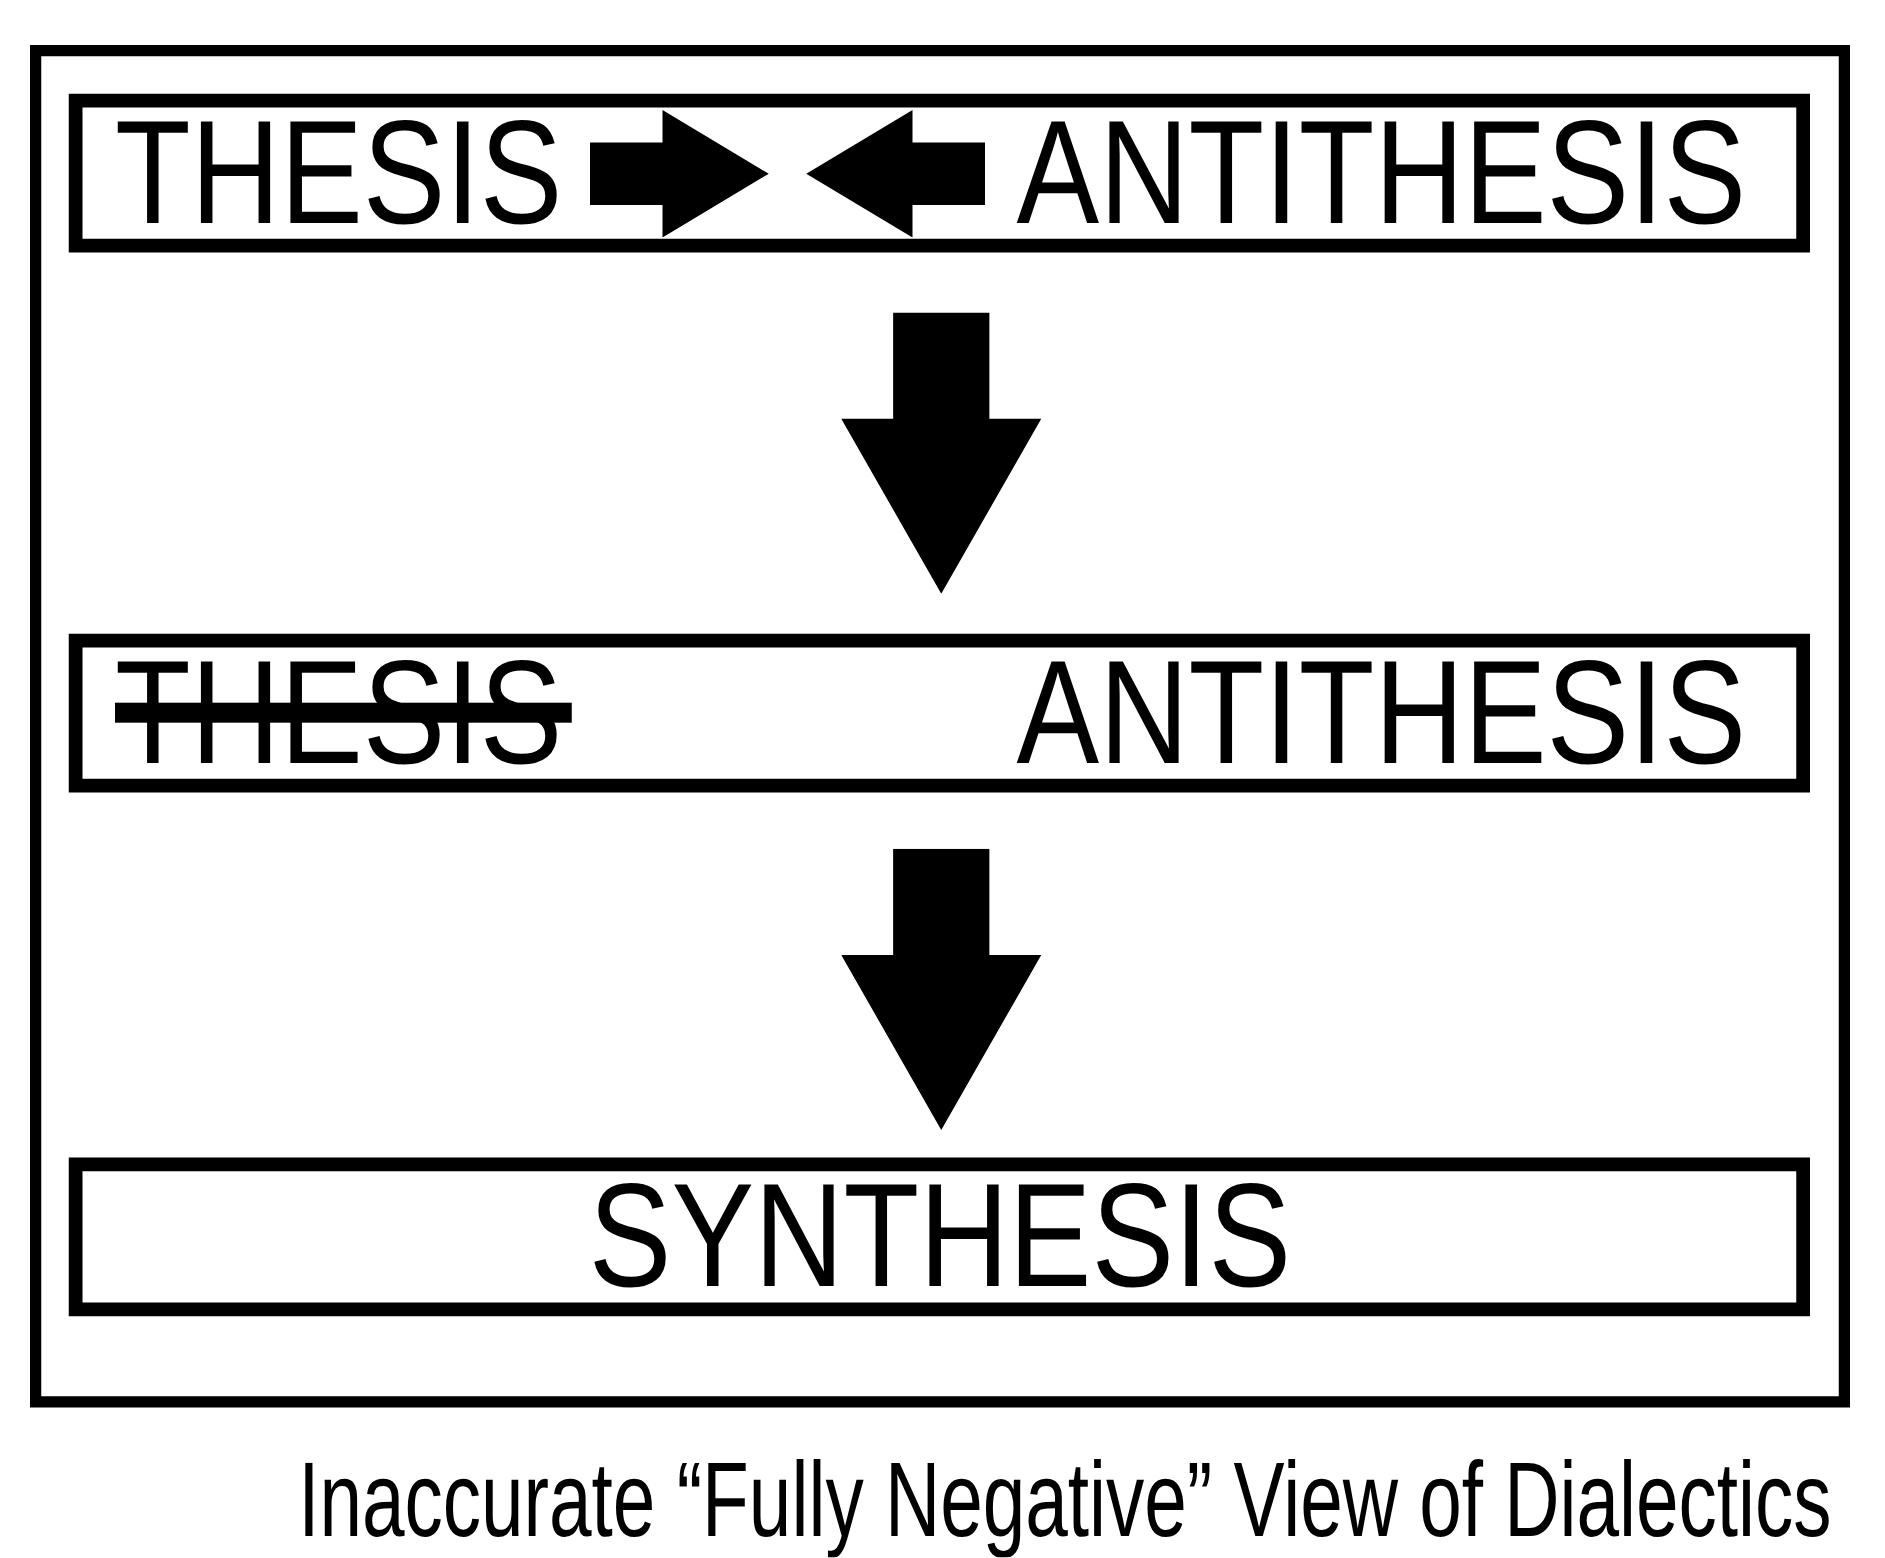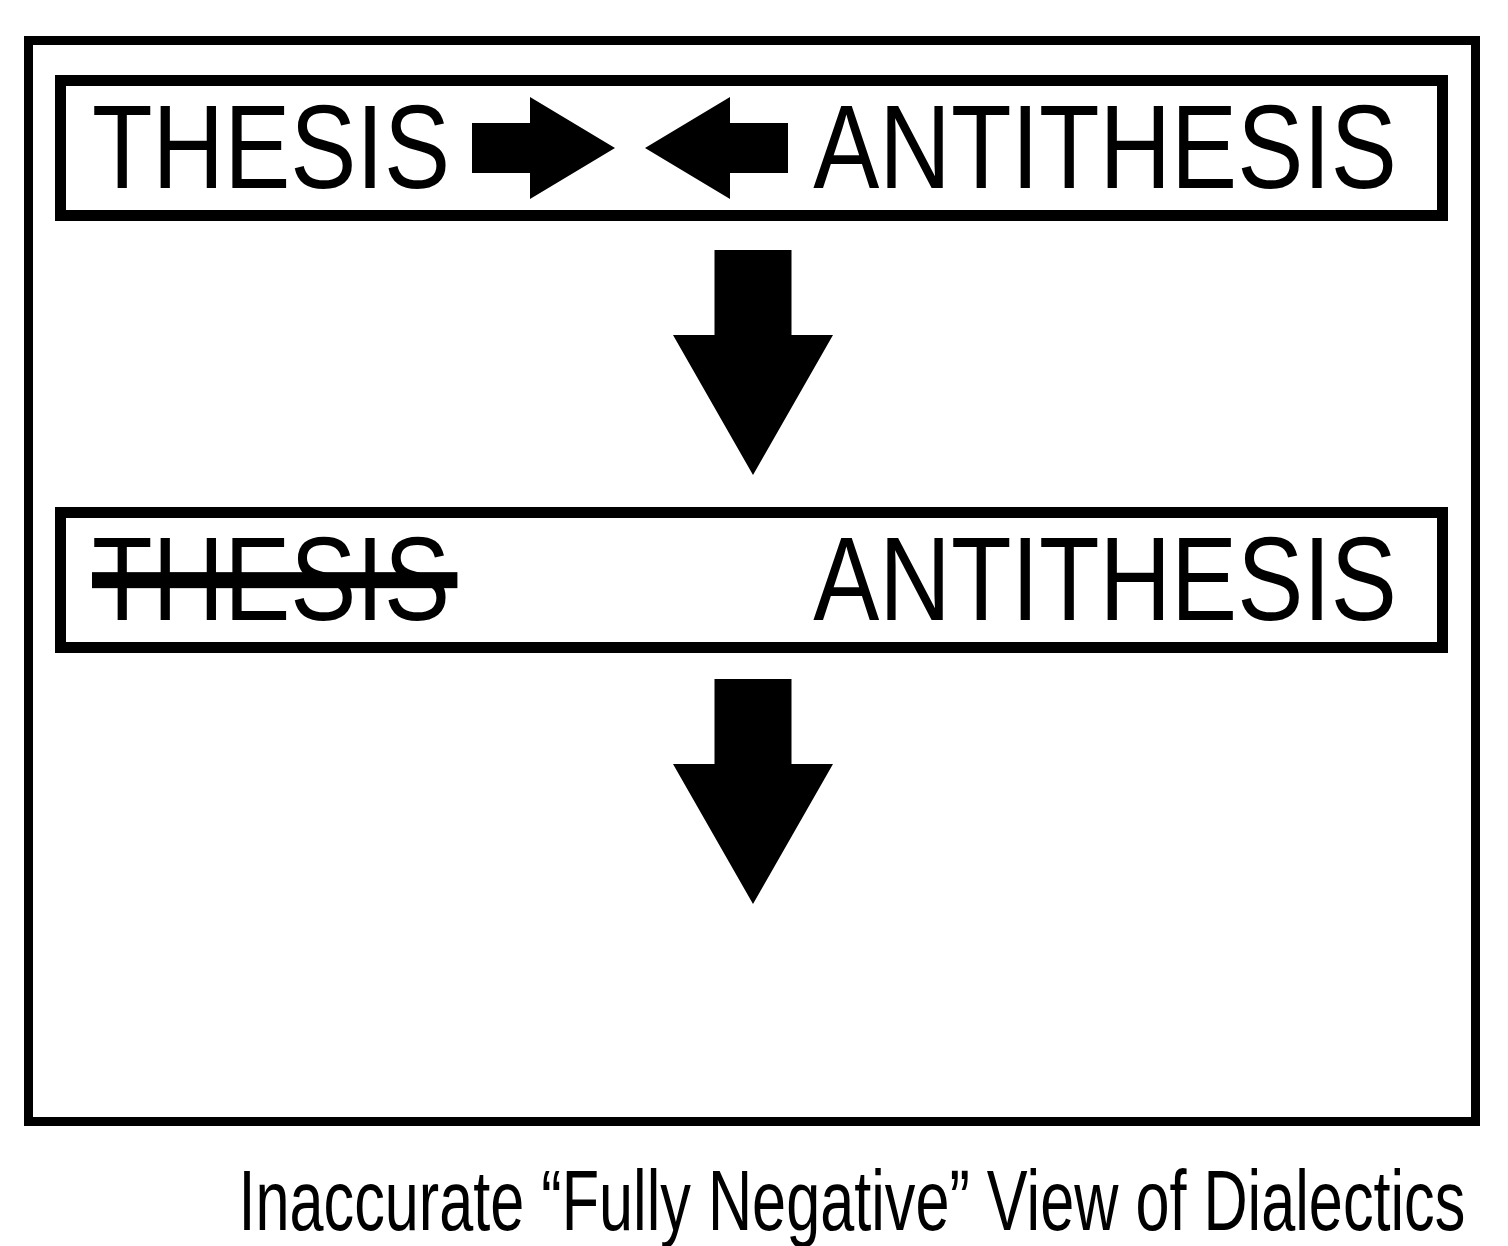--- a/index.html
+++ b/index.html
@@ -23,21 +23,21 @@
     width: 1456px;
     height: 1090px;
     border: 9px solid #000000;
     box-sizing: border-box;
     background: transparent;
   }
   .stage-box {
     position: absolute;
     left: 55px;
     width: 1393px;
-    height: 146px;
+    height: 127px;
     border: 11px solid #000000;
     box-sizing: border-box;
     background: #ffffff;
   }
   .box-top    { top: 75px;  }
   .box-middle { top: 507px; }
   .box-bottom { top: 926px; }
 
   .box-label {
     position: absolute;
@@ -148,18 +148,21 @@
     </span>
     <span class="box-label label-right">ANTITHESIS</span>
   </div>
 
   <div class="down-arrow down-arrow-2">
     <svg width="160" height="225" viewBox="0 0 160 225" xmlns="http://www.w3.org/2000/svg">
       <polygon points="41.5,0 118.5,0 118.5,85 160,85 80,225 0,85 41.5,85" fill="#000000"></polygon>
     </svg>
   </div>
 
+  <div class="stage-box box-bottom">
+    <span class="box-label label-center">SYNTHESIS</span>
+  </div>
 
   <div class="caption">
     <span class="caption-text">Inaccurate “Fully Negative” View of Dialectics</span>
   </div>
 
 </div>
 
 </body></html>

